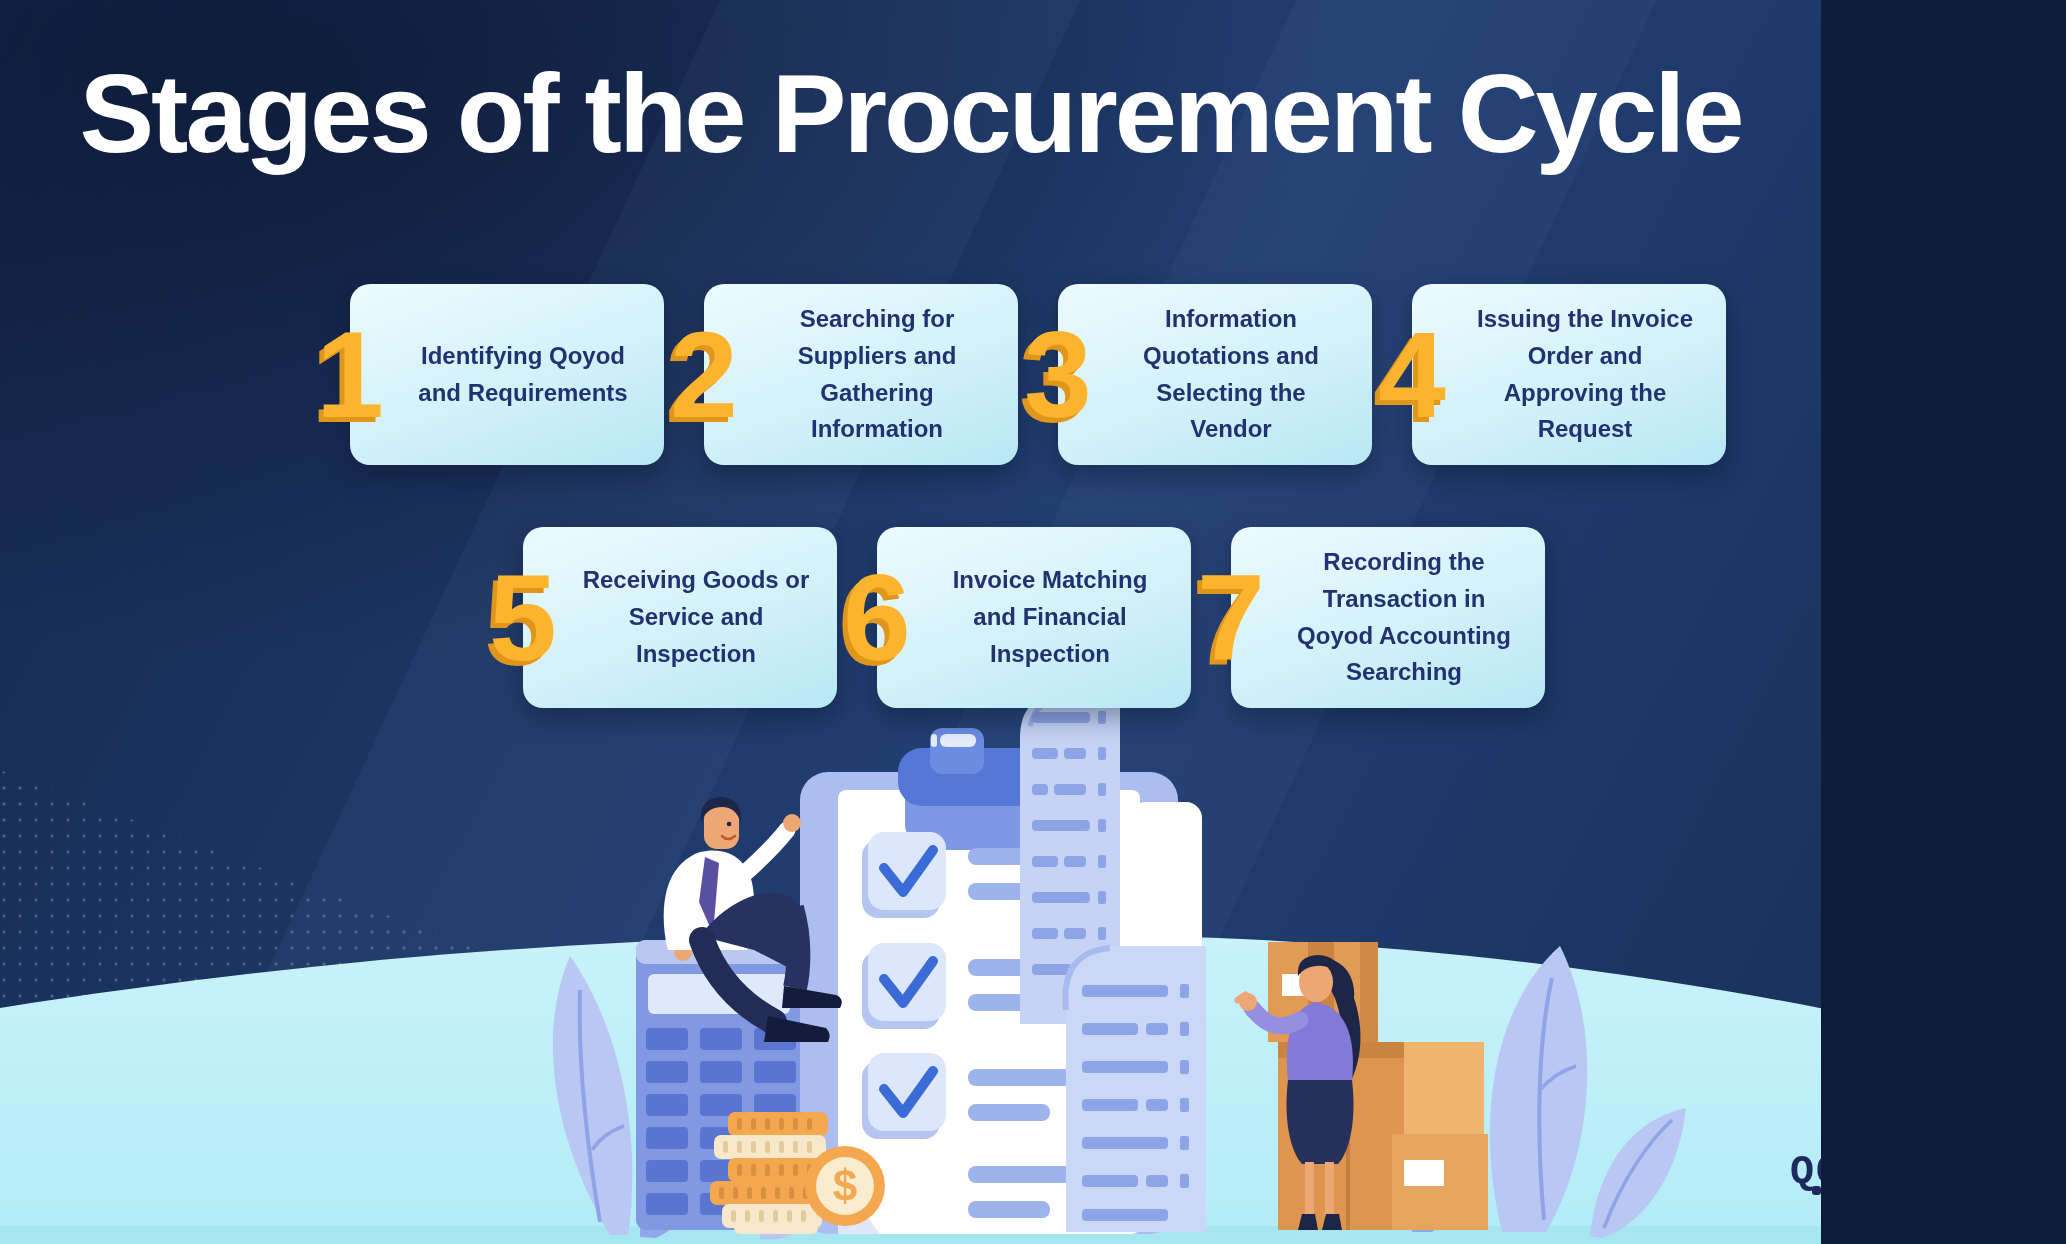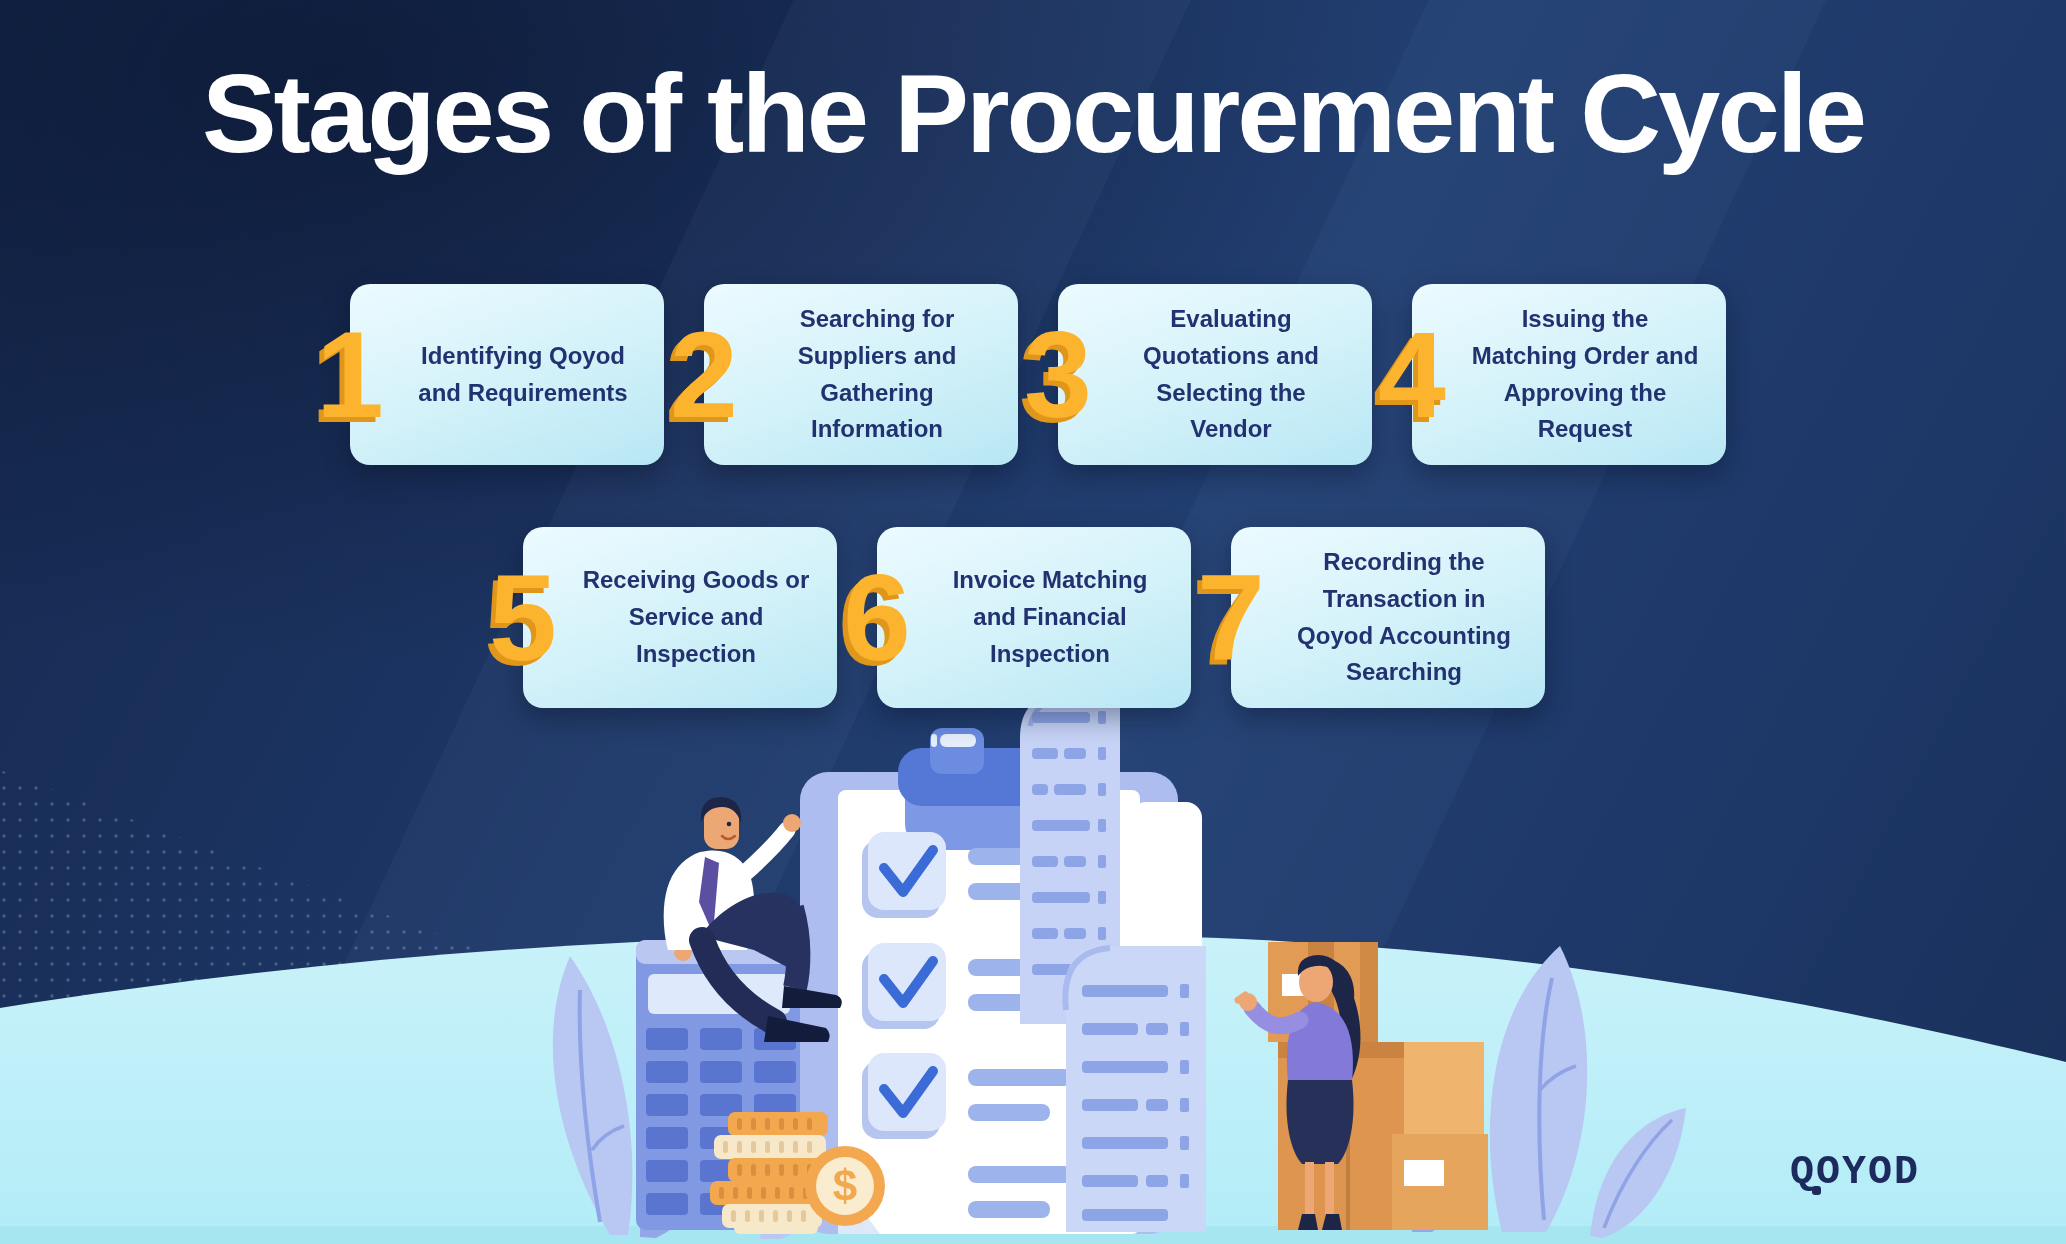--- a/index.html
+++ b/index.html
@@ -1,17 +1,17 @@
 <!DOCTYPE html>
 <html><head>
 <meta charset="utf-8">
 <style>
   html,body{margin:0;padding:0;background:#0e1c3a;}
   .canvas{
-    position:relative;width:2066px;height:1244px;overflow:hidden;
+    position:relative;width:1821px;height:1244px;overflow:hidden;
     font-family:"Liberation Sans",sans-serif;
     background:
       radial-gradient(1700px 950px at 16% 6%, rgba(8,16,38,.55), transparent 62%),
       linear-gradient(118deg,#15284e 0%,#1b3360 28%,#223f72 55%,#1d3767 80%,#193059 100%);
   }
   .streaks{
     position:absolute;inset:0;pointer-events:none;
     background:
       linear-gradient(115deg,transparent 30%,rgba(130,160,210,.06) 30%,rgba(130,160,210,.06) 45%,transparent 45%,transparent 54%,rgba(130,160,210,.05) 54%,rgba(130,160,210,.05) 69%,transparent 69%);
   }
@@ -334,27 +334,27 @@
   </div>
   <div class="stage-card c2">
     <span class="stage-number">2</span>
     <div class="label-wrap">
         <div class="stage-label">Searching for Suppliers and Gathering Information</div>
       </div>
   </div>
   <div class="stage-card c3">
     <span class="stage-number">3</span>
     <div class="label-wrap">
-        <div class="stage-label">Evaluating Quotations and Selecting the Vendor</div>
+        <div class="stage-label">Information Quotations and Selecting the Vendor</div>
       </div>
   </div>
   <div class="stage-card c4">
     <span class="stage-number">4</span>
     <div class="label-wrap">
-        <div class="stage-label">Issuing the Matching Order and Approving the Request</div>
+        <div class="stage-label">Issuing the Invoice Order and Approving the Request</div>
       </div>
   </div>
   <div class="stage-card c5">
     <span class="stage-number">5</span>
     <div class="label-wrap">
         <div class="stage-label">Receiving Goods or Service and Inspection</div>
       </div>
   </div>
   <div class="stage-card c6">
     <span class="stage-number">6</span>

